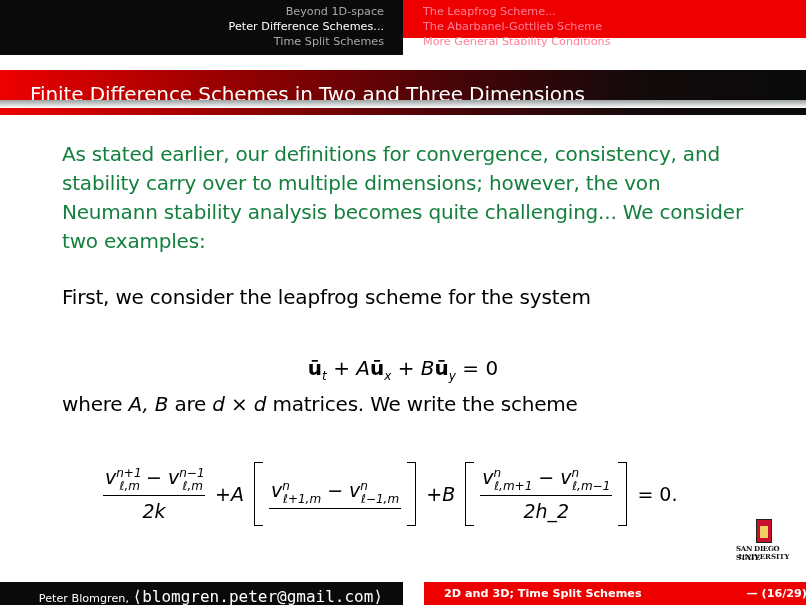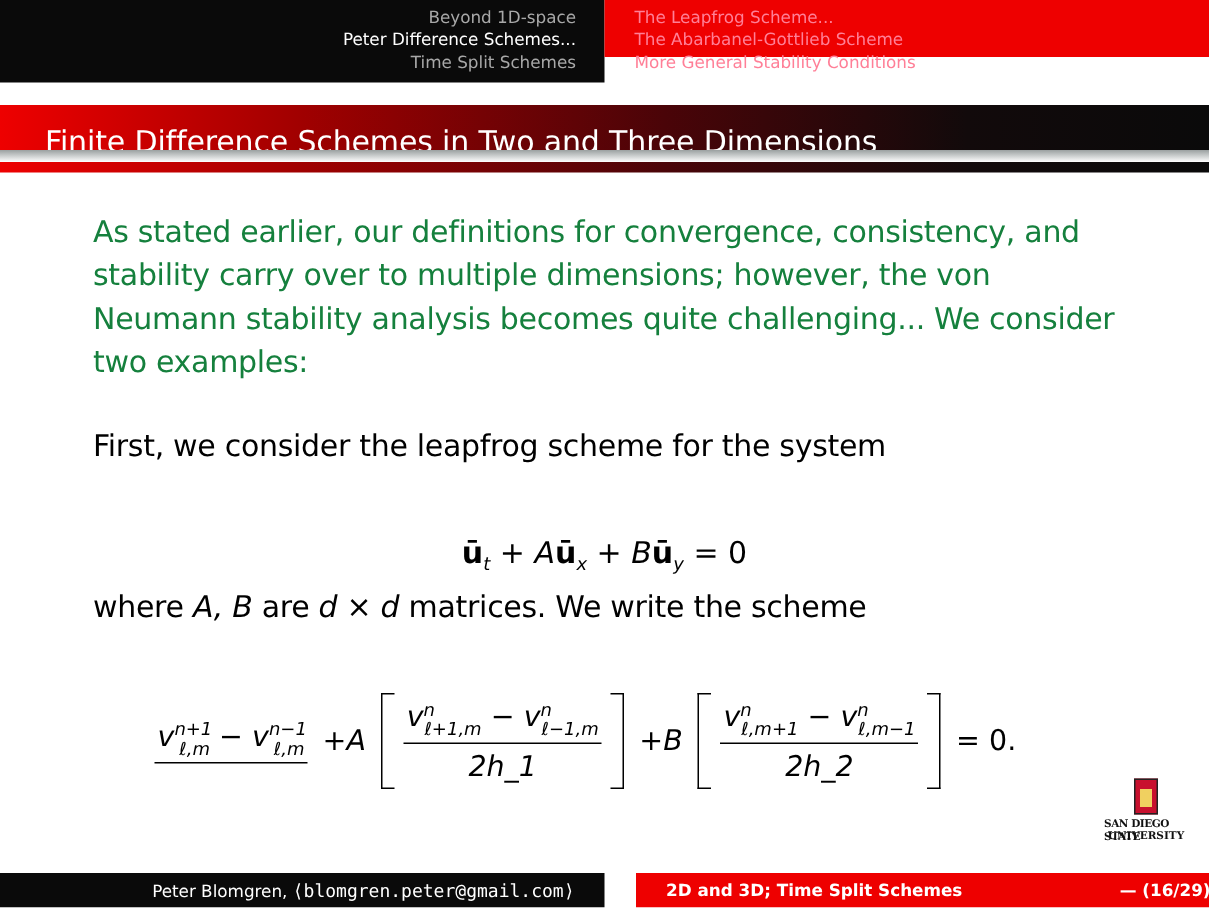--- a/index.html
+++ b/index.html
@@ -36,21 +36,21 @@
     .op { display:inline-block; vertical-align:middle; margin:0 4px; }
     .logo { position:absolute; left:736px; top:519px; width:56px; height:48px; }
     .logo .shield { position:absolute; left:20px; top:0; width:14px; height:22px; background:#c8102e; border:1px solid #222; }
     .logo .shield::after { content:""; position:absolute; left:3px; top:6px; width:8px; height:12px; background:#f0d060; }
     .logo .t1 { position:absolute; left:0; top:25px; width:56px; text-align:left; font-family:"DejaVu Serif", serif; font-size:7px; font-weight:bold; letter-spacing:-0.3px; color:#111; }
     .logo .t2 { position:absolute; left:0; top:33px; width:56px; text-align:center; font-family:"DejaVu Serif", serif; font-size:7px; font-weight:bold; color:#111; }
     .footer { position:absolute; left:0; top:582px; width:806px; height:23px; }
     .footer .fl { position:absolute; left:0; top:0; width:403px; height:23px; background:#0a0a0a; }
     .footer .fr { position:absolute; left:424px; top:0; width:403px; height:23px; background:#ee0000;font-weight:bold; }
     .footer .author { position:absolute; right:20px; top:5px; color:#ffffff; font-size:11.2px; white-space:nowrap; }
-    .footer .email { font-family:"DejaVu Sans Mono", monospace; font-size:12px; }
+    .footer .email { font-family:"DejaVu Sans Mono", monospace; font-size:16px; }
     .footer .ftitle { position:absolute; left:20px; top:5px; color:#ffffff; font-size:11.2px; white-space:nowrap; }
     .footer .page { position:absolute; right:20px; top:5px; color:#ffffff; font-size:11.2px; white-space:nowrap; }
   </style>
 </head>
 <body>
 
 <div class="topbar">
   <div class="left">
     <div class="nav-left">
       <span class="nav-item">Beyond 1D-space</span>
@@ -82,26 +82,26 @@
   <span class="m bold">ū</span><sub class="it">t</sub><span> + </span><span class="it">A</span><span class="bold">ū</span><sub class="it">x</sub><span> + </span><span class="it">B</span><span class="bold">ū</span><sub class="it">y</sub><span> = 0</span>
 </div>
 
 <div class="p3">
   <span>where </span><span class="it">A, B</span><span> are </span><span class="it">d × d</span><span> matrices. We write the scheme</span>
 </div>
 
 <div class="eq2">
   <span class="frac">
     <span class="num"><span class="it">v</span><sup class="it">n+1</sup><sub class="it" style="margin-left:-22px">ℓ,m</sub> − <span class="it">v</span><sup class="it">n−1</sup><sub class="it" style="margin-left:-22px">ℓ,m</sub></span>
+    <span class="den it">2k</span>
   </span>
   <span class="op it">+A</span>
   <span class="brk l"></span>
   <span class="frac">
     <span class="num"><span class="it">v</span><sup class="it">n</sup><sub class="it" style="margin-left:-7px">ℓ+1,m</sub> − <span class="it">v</span><sup class="it">n</sup><sub class="it" style="margin-left:-7px">ℓ−1,m</sub></span>
-    <span class="den it">2h_1</span>
   </span>
   <span class="brk r"></span>
   <span class="op it">+B</span>
   <span class="brk l"></span>
   <span class="frac">
     <span class="num"><span class="it">v</span><sup class="it">n</sup><sub class="it" style="margin-left:-7px">ℓ,m+1</sub> − <span class="it">v</span><sup class="it">n</sup><sub class="it" style="margin-left:-7px">ℓ,m−1</sub></span>
     <span class="den it">2h_2</span>
   </span>
   <span class="brk r"></span>
   <span class="op">= 0.</span>

